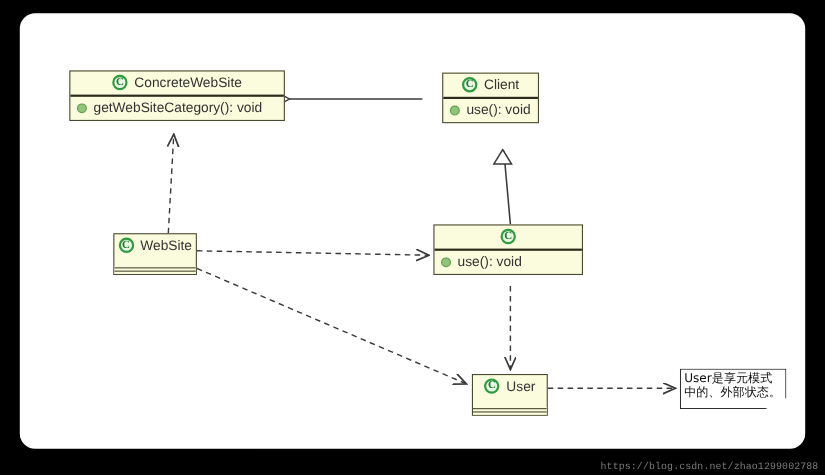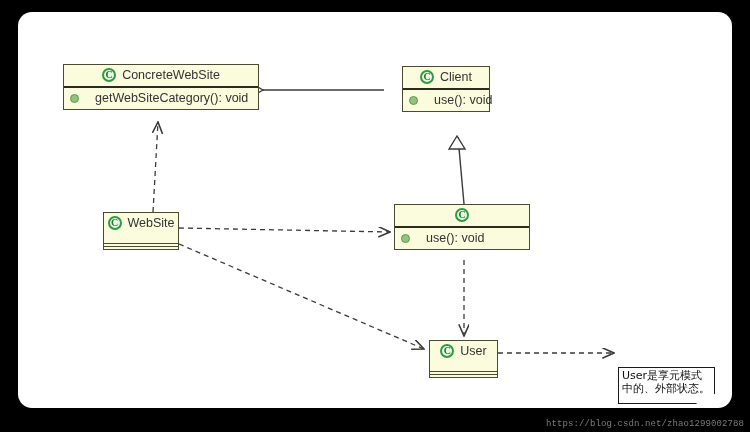--- a/index.html
+++ b/index.html
@@ -59,21 +59,21 @@
   .sep {
     height: 0;
     border-top: 2px solid #2b2b1e;
   }
   .uml-body {
     padding: 3px 6px 4px 6px;
   }
   .member {
     display: flex;
     align-items: center;
-    gap: 16px;
+    gap: 6px;
     font-size: 12.5px;
     color: #333333;
     white-space: nowrap;
   }
 
   
   .glyph-class {
     flex: 0 0 auto;
     width: 14px;
     height: 14px;
@@ -129,21 +129,20 @@
   #box-user           { left: 411px; top: 328px; width: 69px; height: 38px; }
 
   
   #note {
     position: absolute;
     left: 600px;
     top: 323px;
     width: 97px;
     height: 37px;
     z-index: 6;
-    margin-top: 32px;
   }
   #note .note-shape {
     position: absolute;
     inset: 0;
     background: #ffffff;
     border: 1px solid #1a1a1a;
     box-sizing: border-box;
     clip-path: polygon(0 0, 100% 0, 100% 72%, 80% 100%, 0 100%);
   }
   #note .note-text {

